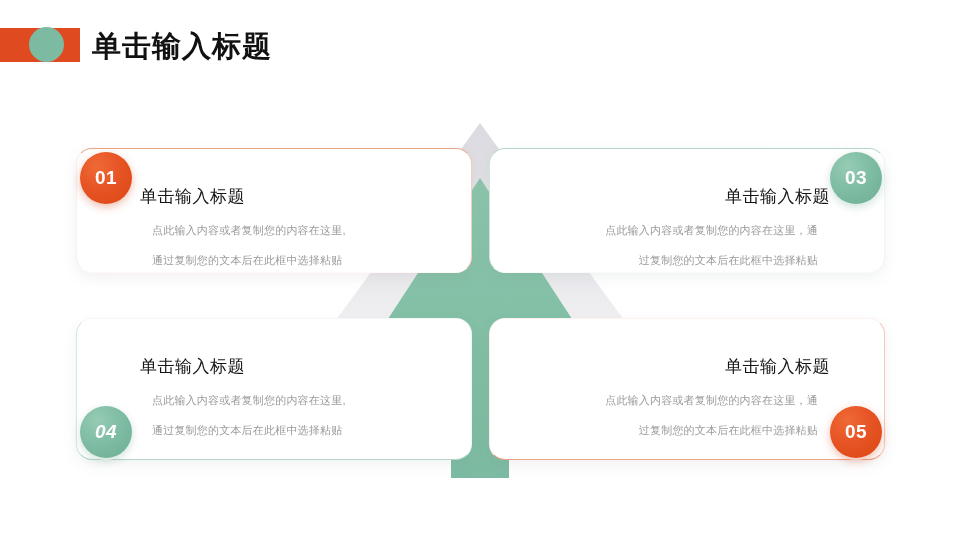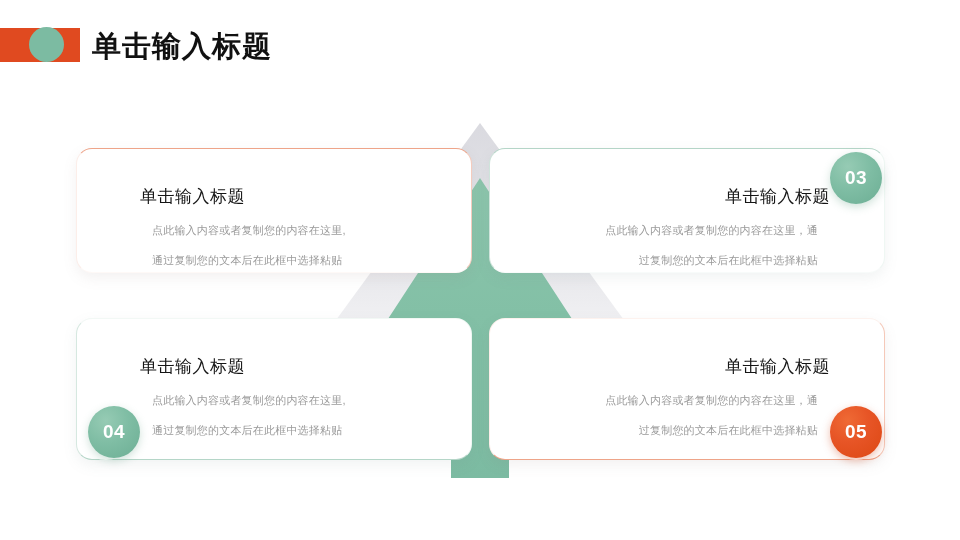--- a/index.html
+++ b/index.html
@@ -190,21 +190,21 @@
     border: 2px solid #ffffff;
     width: 56px;
     height: 56px;
     box-sizing: border-box;
     pointer-events: none;
   }
   .b1 { left: 80px; top: 152px; }
   .b1r { left: 78px; top: 150px; }
   .b2 { left: 830px; top: 152px; }
   .b2r { left: 828px; top: 150px; }
-  .b4 { left: 88px; top: 406px; }
+  .b4 { left: 80px; top: 406px; font-style: italic; }
   .b4r { left: 78px; top: 404px; }
   .b3 { left: 830px; top: 406px; }
   .b3r { left: 828px; top: 404px; }
 </style>
 </head>
 <body>
 
 <div class="slide">
 
   <div class="header">
@@ -246,20 +246,21 @@
     </svg>
   </div>
 
   <div class="card card-1"></div>
   <div class="card-text left t1">
     <p class="card-heading">单击输入标题</p>
     <p class="card-body">点此输入内容或者复制您的内容在这里,</p>
     <p class="card-body">通过复制您的文本后在此框中选择粘贴</p>
   </div>
   <div class="badge-ring b1r"></div>
+  <div class="badge badge-orange b1">01</div>
 
   <div class="card card-2"></div>
   <div class="card-text right t2">
     <p class="card-heading">单击输入标题</p>
     <p class="card-body">点此输入内容或者复制您的内容在这里，通</p>
     <p class="card-body">过复制您的文本后在此框中选择粘贴</p>
   </div>
   <div class="badge-ring b2r"></div>
   <div class="badge badge-green b2">03</div>
 

